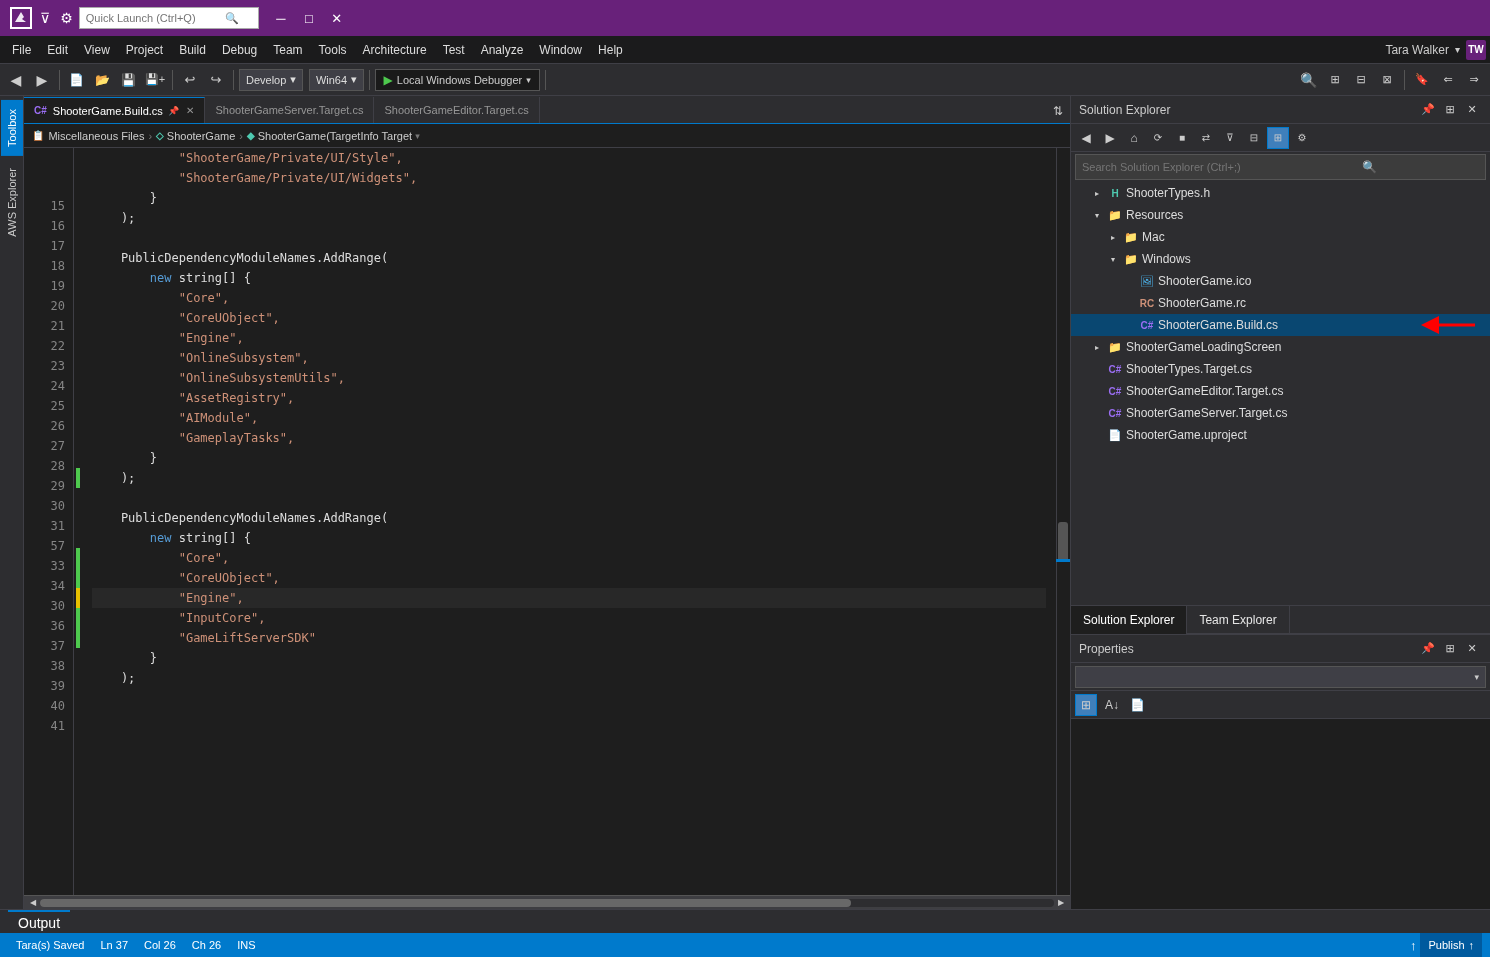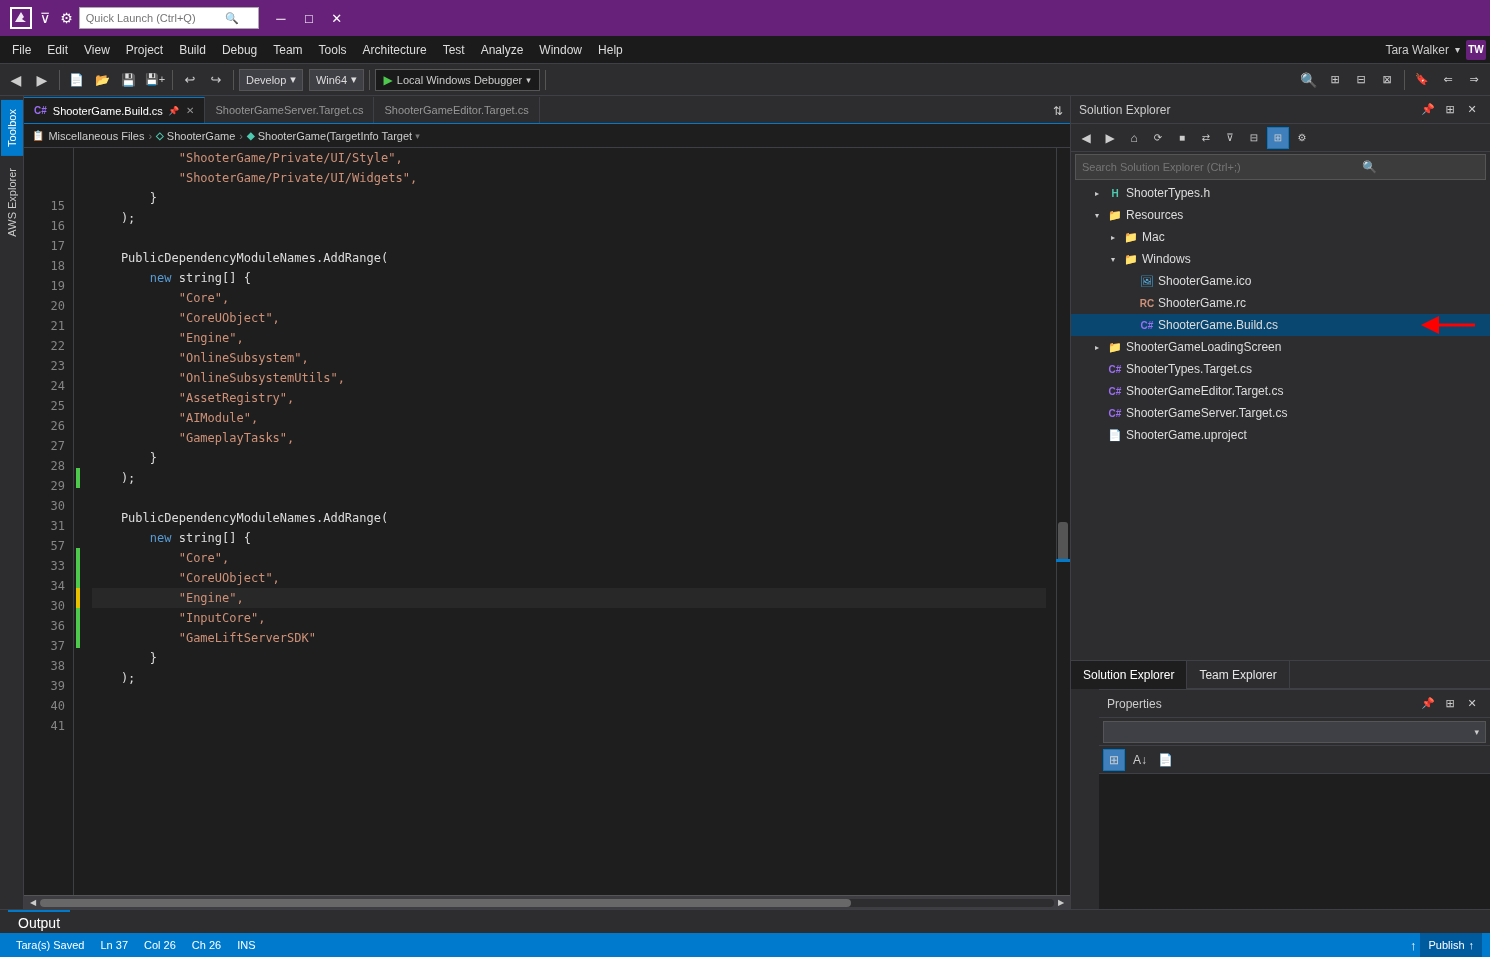--- a/index.html
+++ b/index.html
@@ -84,21 +84,21 @@
     .folder-icon { color: #dcb67a; }
     .cs-icon { color: #9b6ef3; font-weight: bold; font-size: 10px; }
     .h-icon { color: #4ec9b0; font-weight: bold; font-size: 10px; }
 
     
     #se-tabs { height: 28px; display: flex; align-items: center; background: #2d2d30; border-top: 1px solid #3f3f46; }
     .se-tab { padding: 0 12px; height: 28px; display: flex; align-items: center; font-size: 12px; cursor: pointer; color: #e5e5e5; border-right: 1px solid #3f3f46; }
     .se-tab.active { background: #1e1e1e; color: white; }
 
     
-    #properties-panel { height: 220px; display: flex; flex-direction: column; border-top: 1px solid #3f3f46; margin-left: 28px; }
+    #properties-panel { height: 275px; display: flex; flex-direction: column; border-top: 1px solid #3f3f46; }
     #props-header { background: #2d2d30; height: 28px; display: flex; align-items: center; padding: 0 8px; font-size: 12px; color: #ccc; border-bottom: 1px solid #3f3f46; }
     #props-header .title { flex: 1; }
     #props-toolbar { height: 28px; display: flex; align-items: center; padding: 0 4px; gap: 4px; border-bottom: 1px solid #3f3f46; }
     #props-content { flex: 1; background: #1e1e1e; }
     .props-toolbar-btn { width: 22px; height: 22px; display: flex; align-items: center; justify-content: center; cursor: pointer; border: 1px solid transparent; font-size: 12px; color: #ccc; }
     .props-toolbar-btn.active { background: #007acc; border-color: #007acc; }
 
     
     #status-bar { background: #007acc; height: 24px; display: flex; align-items: center; padding: 0 8px; font-size: 11px; color: white; }
     #status-bar .status-item { padding: 0 8px; }

